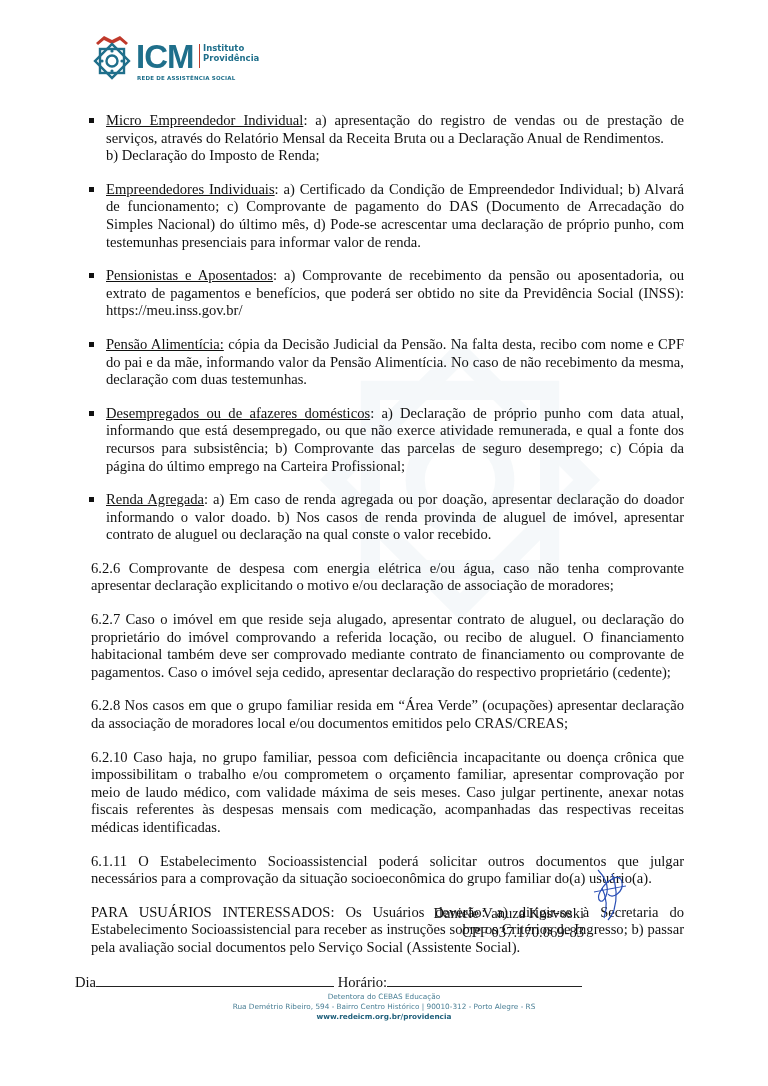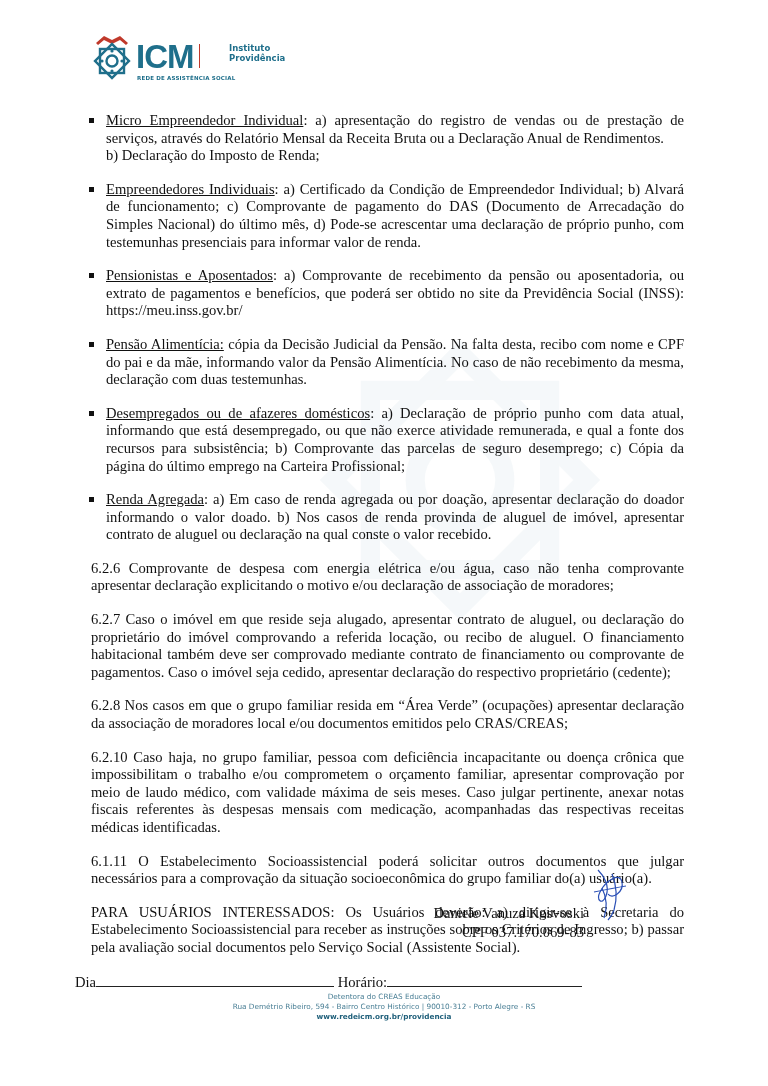--- a/index.html
+++ b/index.html
@@ -4,21 +4,21 @@
   <style>
     html, body { margin: 0; padding: 0; background: #ffffff; }
     body { width: 768px; height: 1086px; position: relative; overflow: hidden; }
     .page { position: absolute; left: 0; top: 0; width: 652px; height: 1086px; background: #fff; }
 
     
     .logo { position: absolute; left: 90px; top: 32px; height: 52px; width: 190px; }
     .logo-emblem { position: absolute; left: 0; top: 0; width: 44px; height: 48px; }
     .logo-icm { position: absolute; left: 46px; top: 8px; font-family: "Liberation Sans", sans-serif; font-weight: bold; font-size: 33px; color: #1f6f8b; letter-spacing: -1px; line-height: 34px; }
     .logo-sep { position: absolute; left: 109px; top: 12px; width: 1px; height: 24px; background: #c0392b; }
-    .logo-inst { position: absolute; left: 113px; top: 11px; font-family: "DejaVu Sans", sans-serif; font-size: 8.5px; line-height: 10px; color: #1f6f8b; font-weight: bold; margin-left: 26px; }
+    .logo-inst { position: absolute; left: 113px; top: 11px; font-family: "DejaVu Sans", sans-serif; font-size: 8.5px; line-height: 10px; color: #1f6f8b; font-weight: bold; }
     .logo-sub { position: absolute; left: 47px; top: 43px; font-family: "DejaVu Sans", sans-serif; font-size: 5.5px; font-weight: bold; color: #1f6f8b; letter-spacing: 0.2px; white-space: nowrap; }
 
     
     .content { position: absolute; left: 75px; top: 96px; width: 625px; font-family: "Liberation Serif", serif; font-size: 14.6px; line-height: 17.6px; color: #111; text-align: justify; }
     .bullets { list-style: none; margin: 0; padding: 0; }
     .bullets li { position: relative; padding-left: 15px; margin: 16px; }
     .bullets li .bullet { position: absolute; left: -2px; top: 6px; width: 5px; height: 5px; background: #111; }
     .ul { text-decoration: underline; }
     .para { margin: 16px; }
     .sign-line { margin: 0; white-space: nowrap; }
@@ -122,17 +122,17 @@
       <path d="M4 26 C14 24, 24 22, 36 20"></path>
     </g>
   </svg>
 
   <div class="signature-block">
     <div>Daniele Vanuza Kosvoski</div>
     <div>CPF 037.170.069-83</div>
   </div>
 
   <div class="footer">
-    <div class="n">Detentora do CREAS Educação</div>
+    <div class="n">Detentora do CEBAS Educação</div>
     <div class="n">Rua Demétrio Ribeiro, 594 - Bairro Centro Histórico | 90010-312 - Porto Alegre - RS</div>
     <div class="b">www.redeicm.org.br/providencia</div>
   </div>
 </div>
 
 </body></html>

